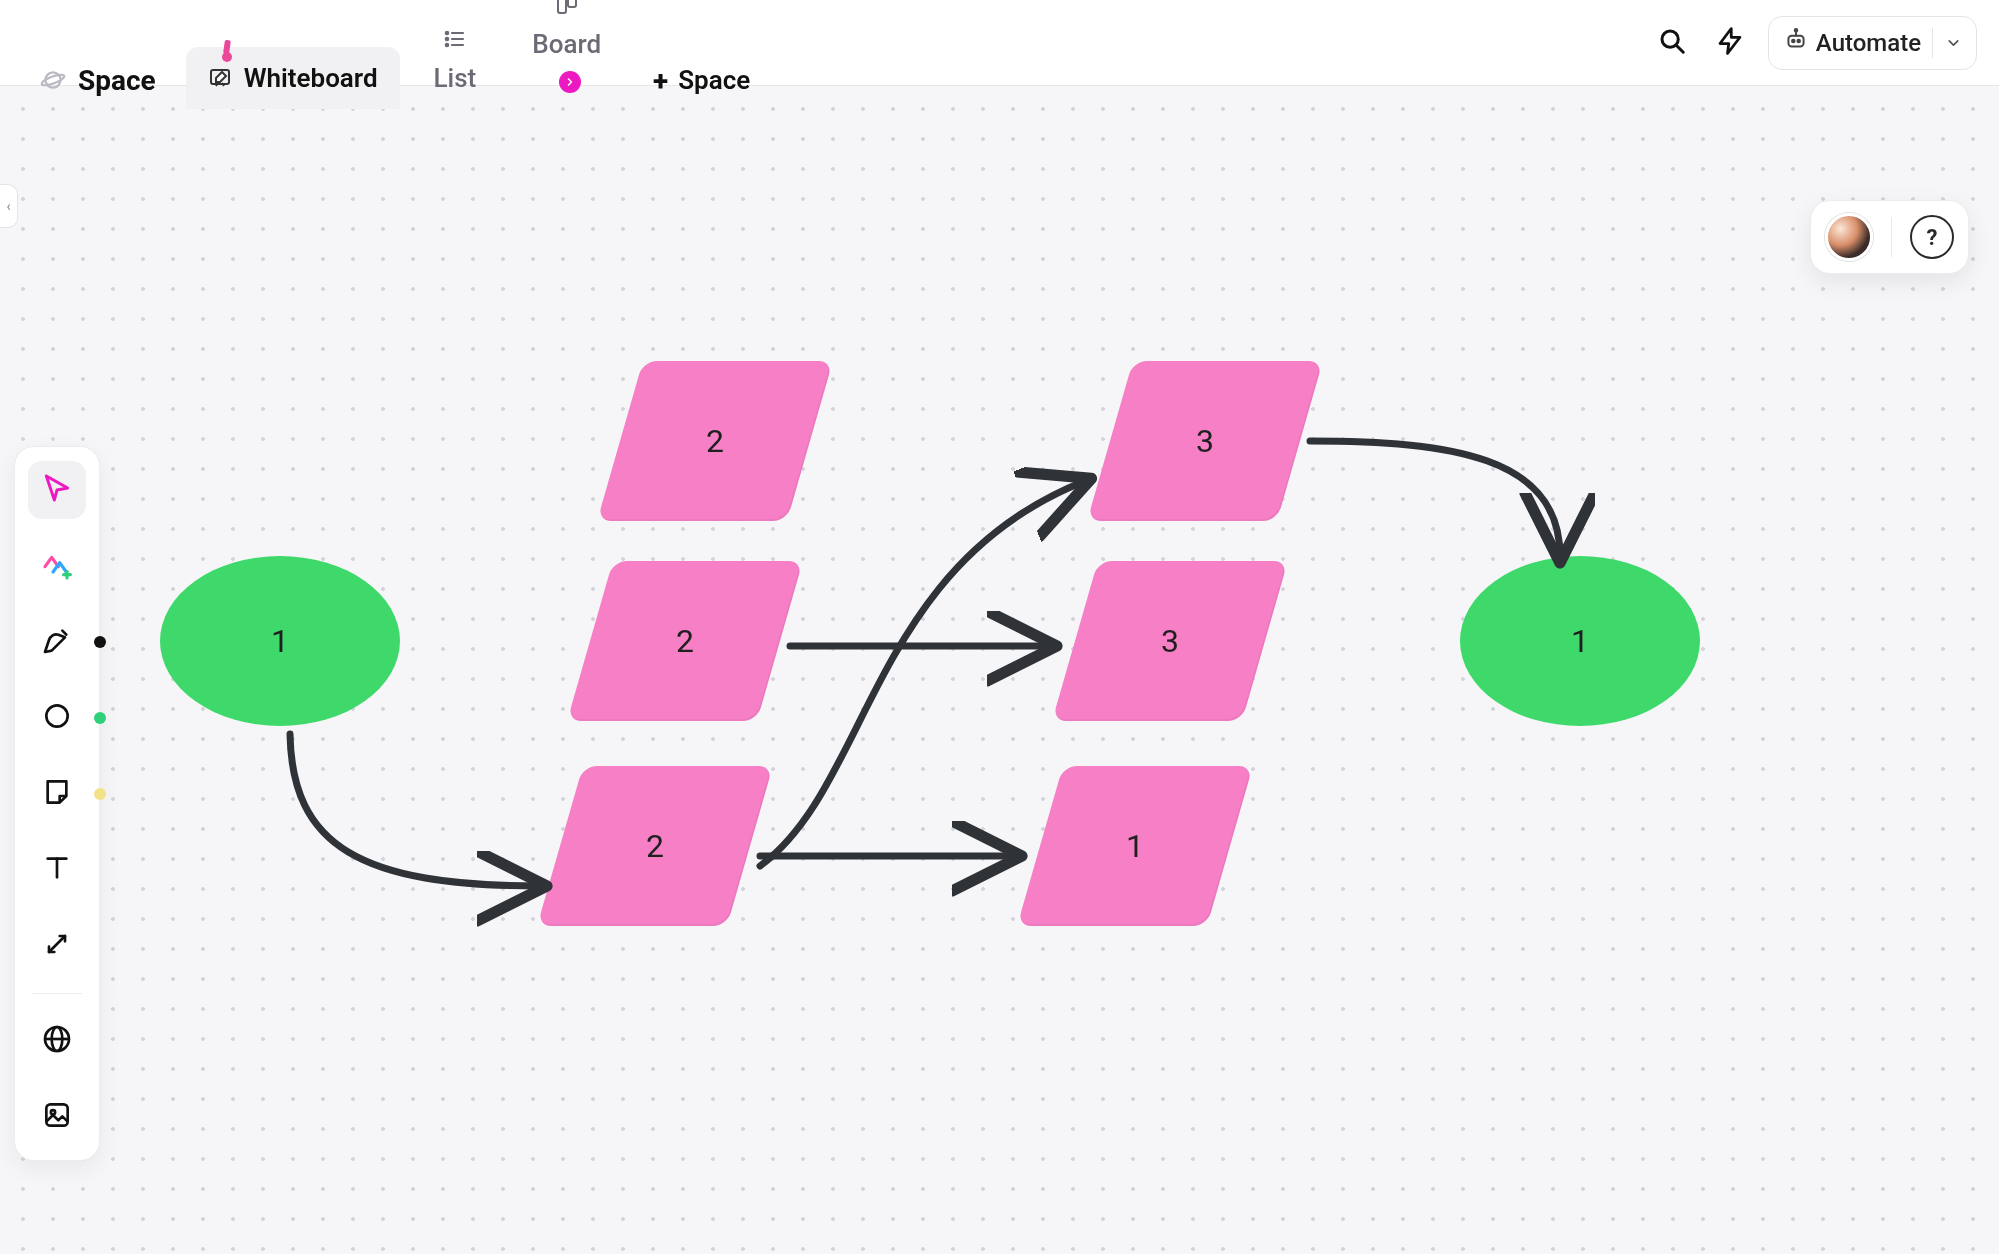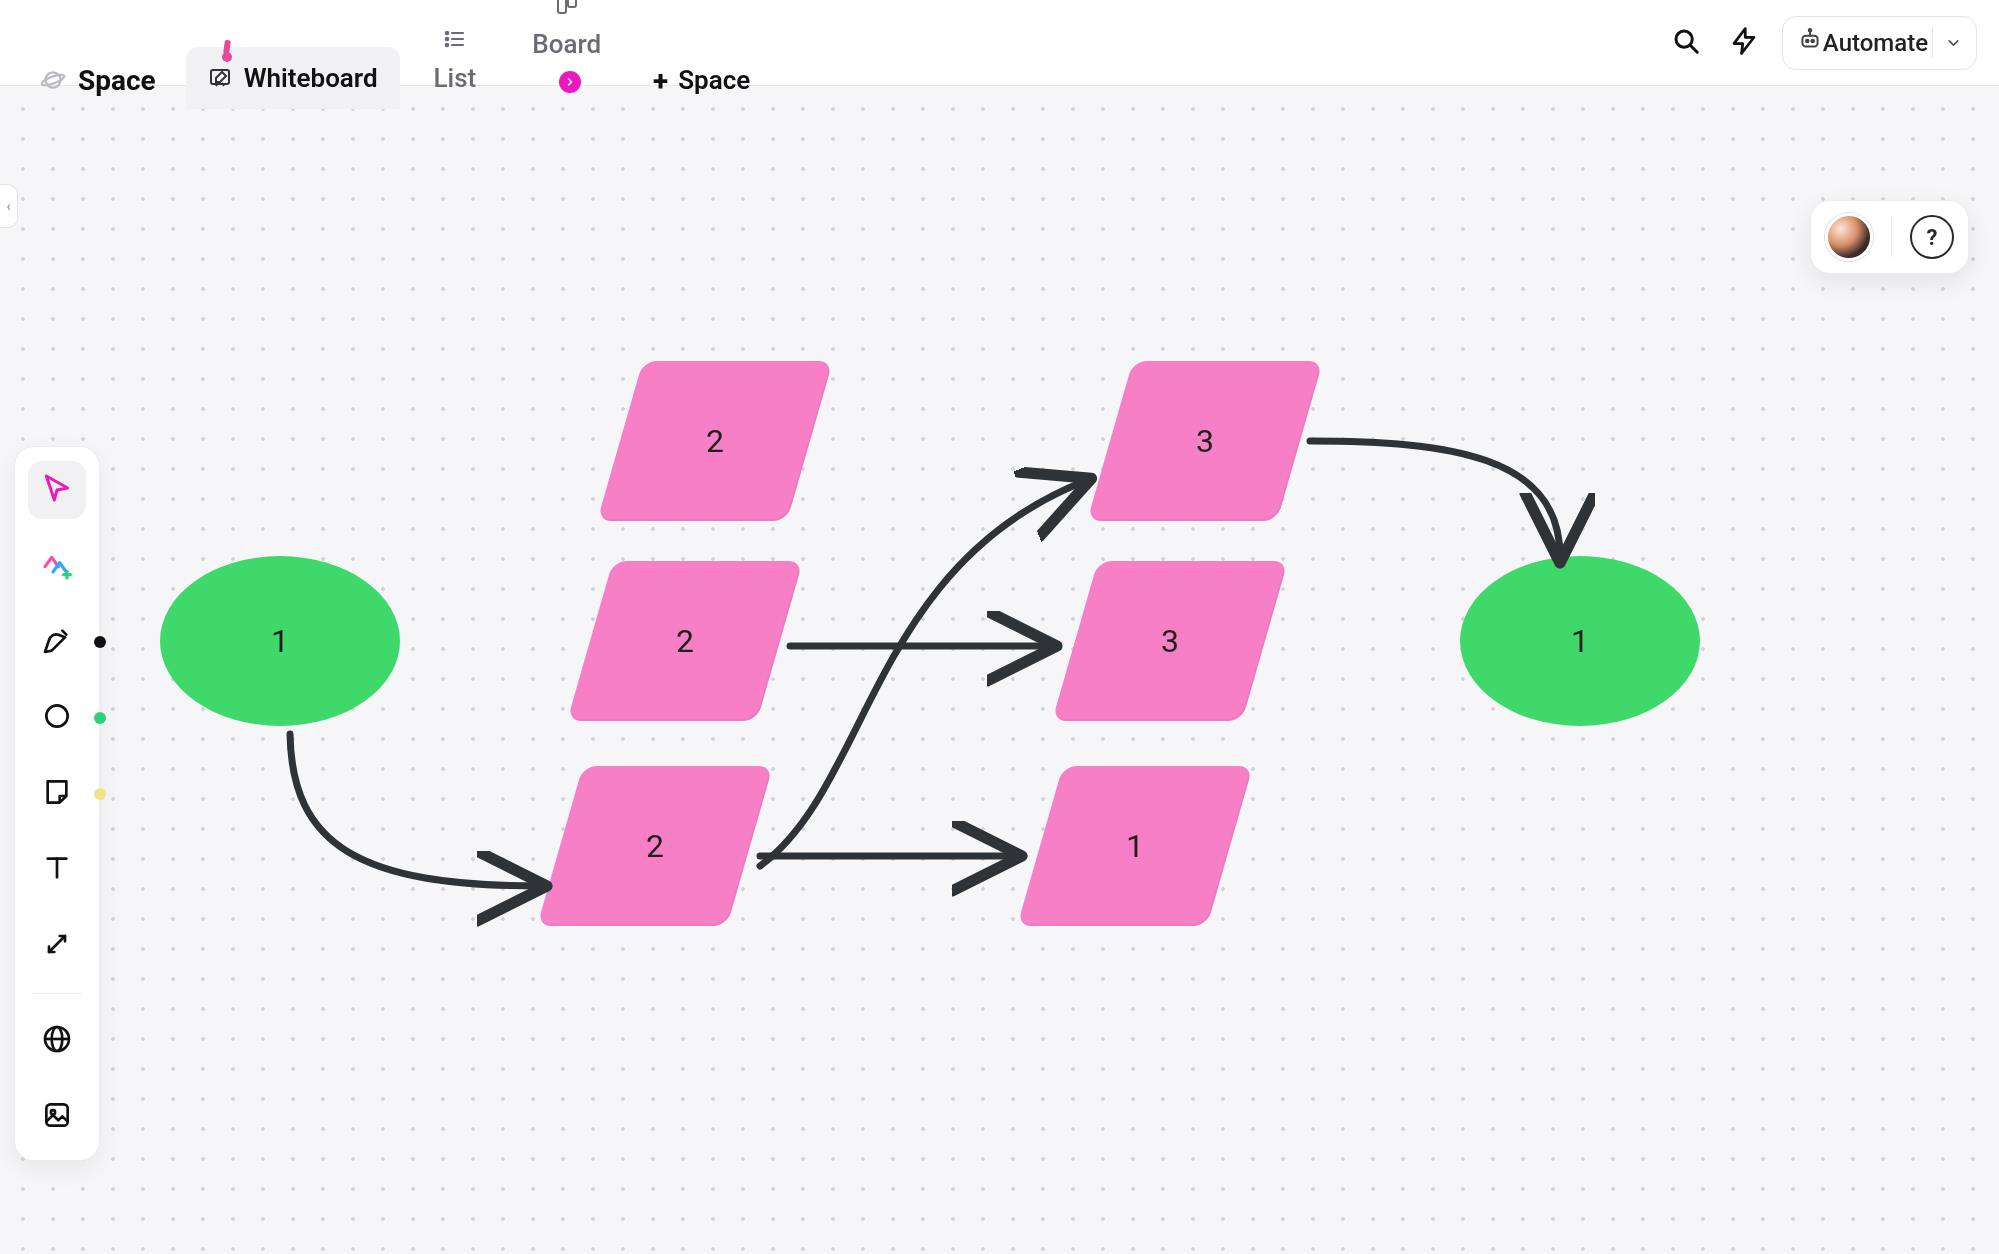--- a/index.html
+++ b/index.html
@@ -67,21 +67,21 @@
     padding: 12px 18px; font-size:26px; font-weight:600; color:#111;
     cursor:pointer;
   }
   .plus-view .plus { font-size:28px; font-weight:800; color:#111; }
 
   .header-right { margin-left:auto; display:flex; align-items:center; gap:18px; }
   .icon-btn { width:40px; height:40px; display:flex; align-items:center; justify-content:center; cursor:pointer; color:#111; }
   .icon-btn svg { width:30px; height:30px; }
 
   .automate-btn {
-    display:flex; align-items:center; gap:0;
+    display:flex; align-items:center; gap:7px;
     padding: 10px 14px; border:1px solid #e4e4e8; border-radius:14px;
     background:#fff; font-size:24px; font-weight:500; color:#222;
     cursor:pointer;
   }
   .automate-chevron { width:30px; height:30px; display:flex;align-items:center;justify-content:center;
     border-left:1px solid #e4e4e8; padding-left:12px; margin-left:4px;
   }
 
   
   .canvas-wrap {

